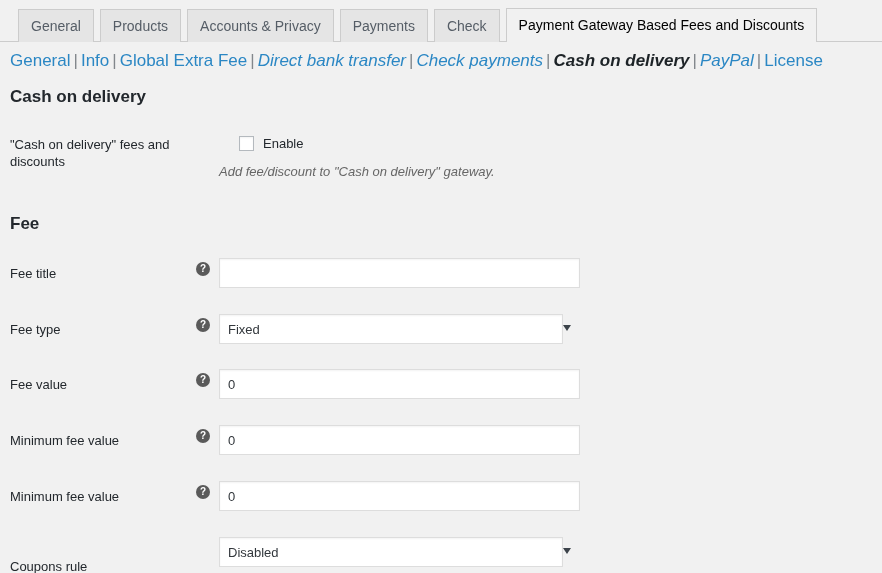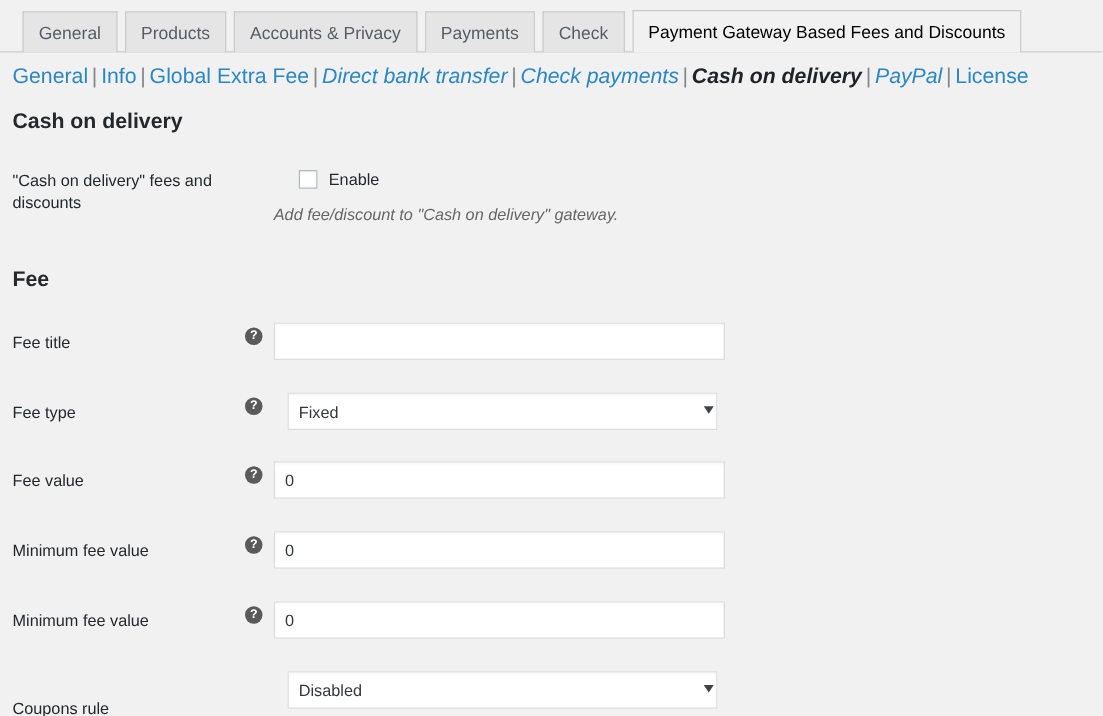--- a/index.html
+++ b/index.html
@@ -162,21 +162,20 @@
     background: #fff;
     color: #32373c;
     font-family: "Liberation Sans", sans-serif;
     font-size: 13px;
     padding: 0 24px 0 8px;
     border-radius: 0;
     -webkit-appearance: none;
     -moz-appearance: none;
     appearance: none;
     box-shadow: 0 1px 2px rgba(0,0,0,0.05) inset;
-    margin-left: 11px;
   }
   .select-arrow {
     position: absolute;
     right: 9px;
     top: 11px;
     width: 0;
     height: 0;
     border-left: 4px solid transparent;
     border-right: 4px solid transparent;
     border-top: 6px solid #3c434a;

